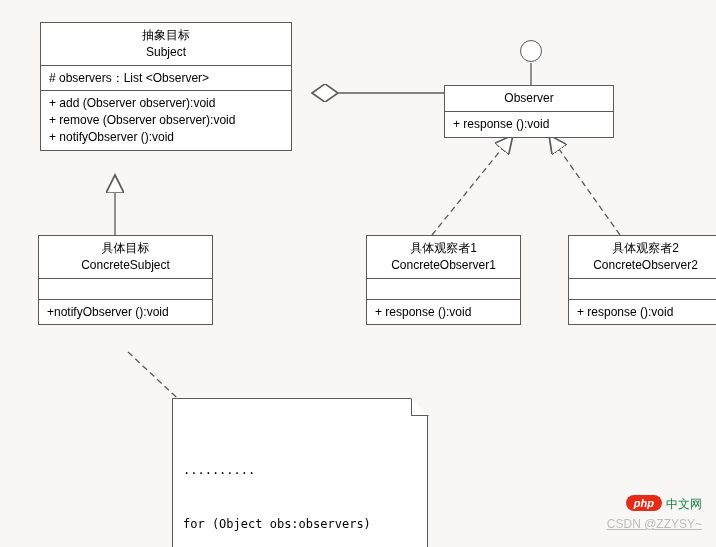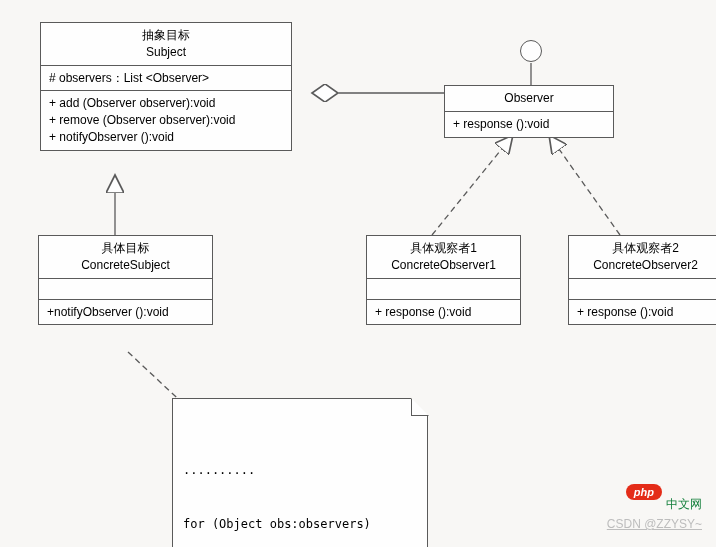--- a/index.html
+++ b/index.html
@@ -88,21 +88,21 @@
     pointer-events: none;
   }
   .watermark {
     position: absolute;
     font-size: 12px;
     color: #bdbdbd;
   }
   .php-logo {
     position: absolute;
     right: 54px;
-    bottom: 47px;
+    bottom: 36px;
     background: #e42c18;
     color: #fff;
     font-size: 11px;
     font-style: italic;
     font-weight: bold;
     border-radius: 10px;
     padding: 2px 8px;
   }
 </style>
 </head>

